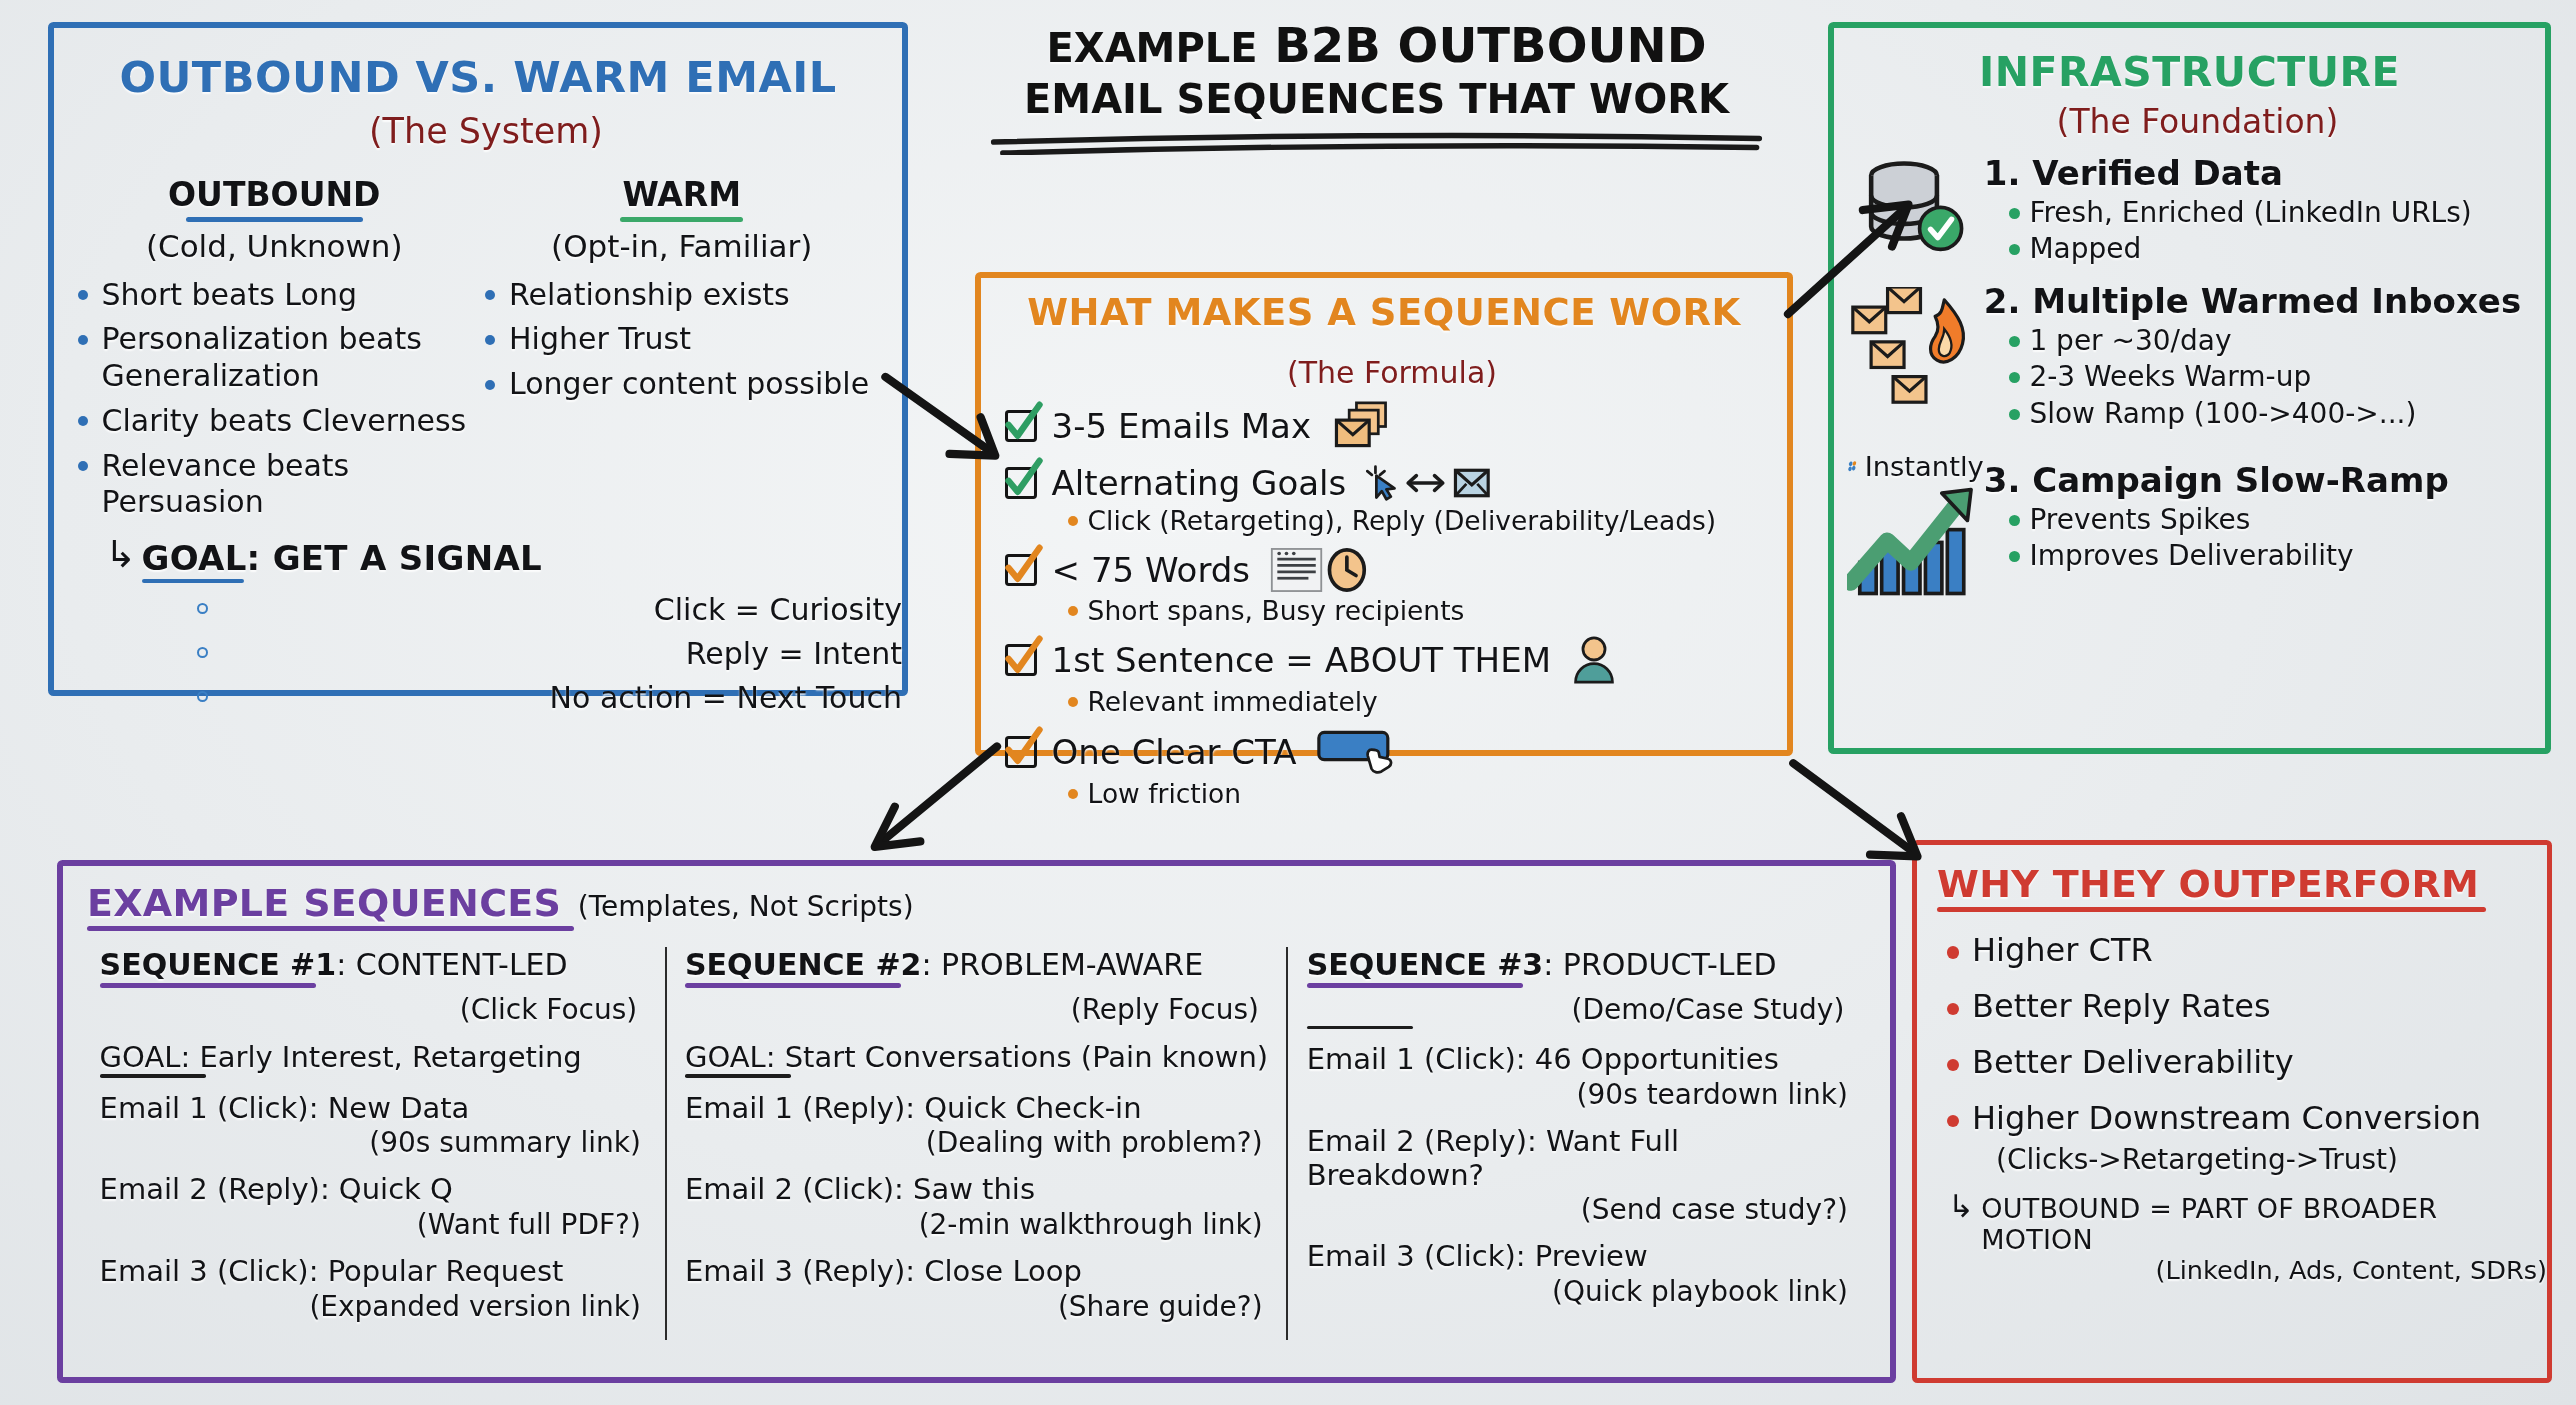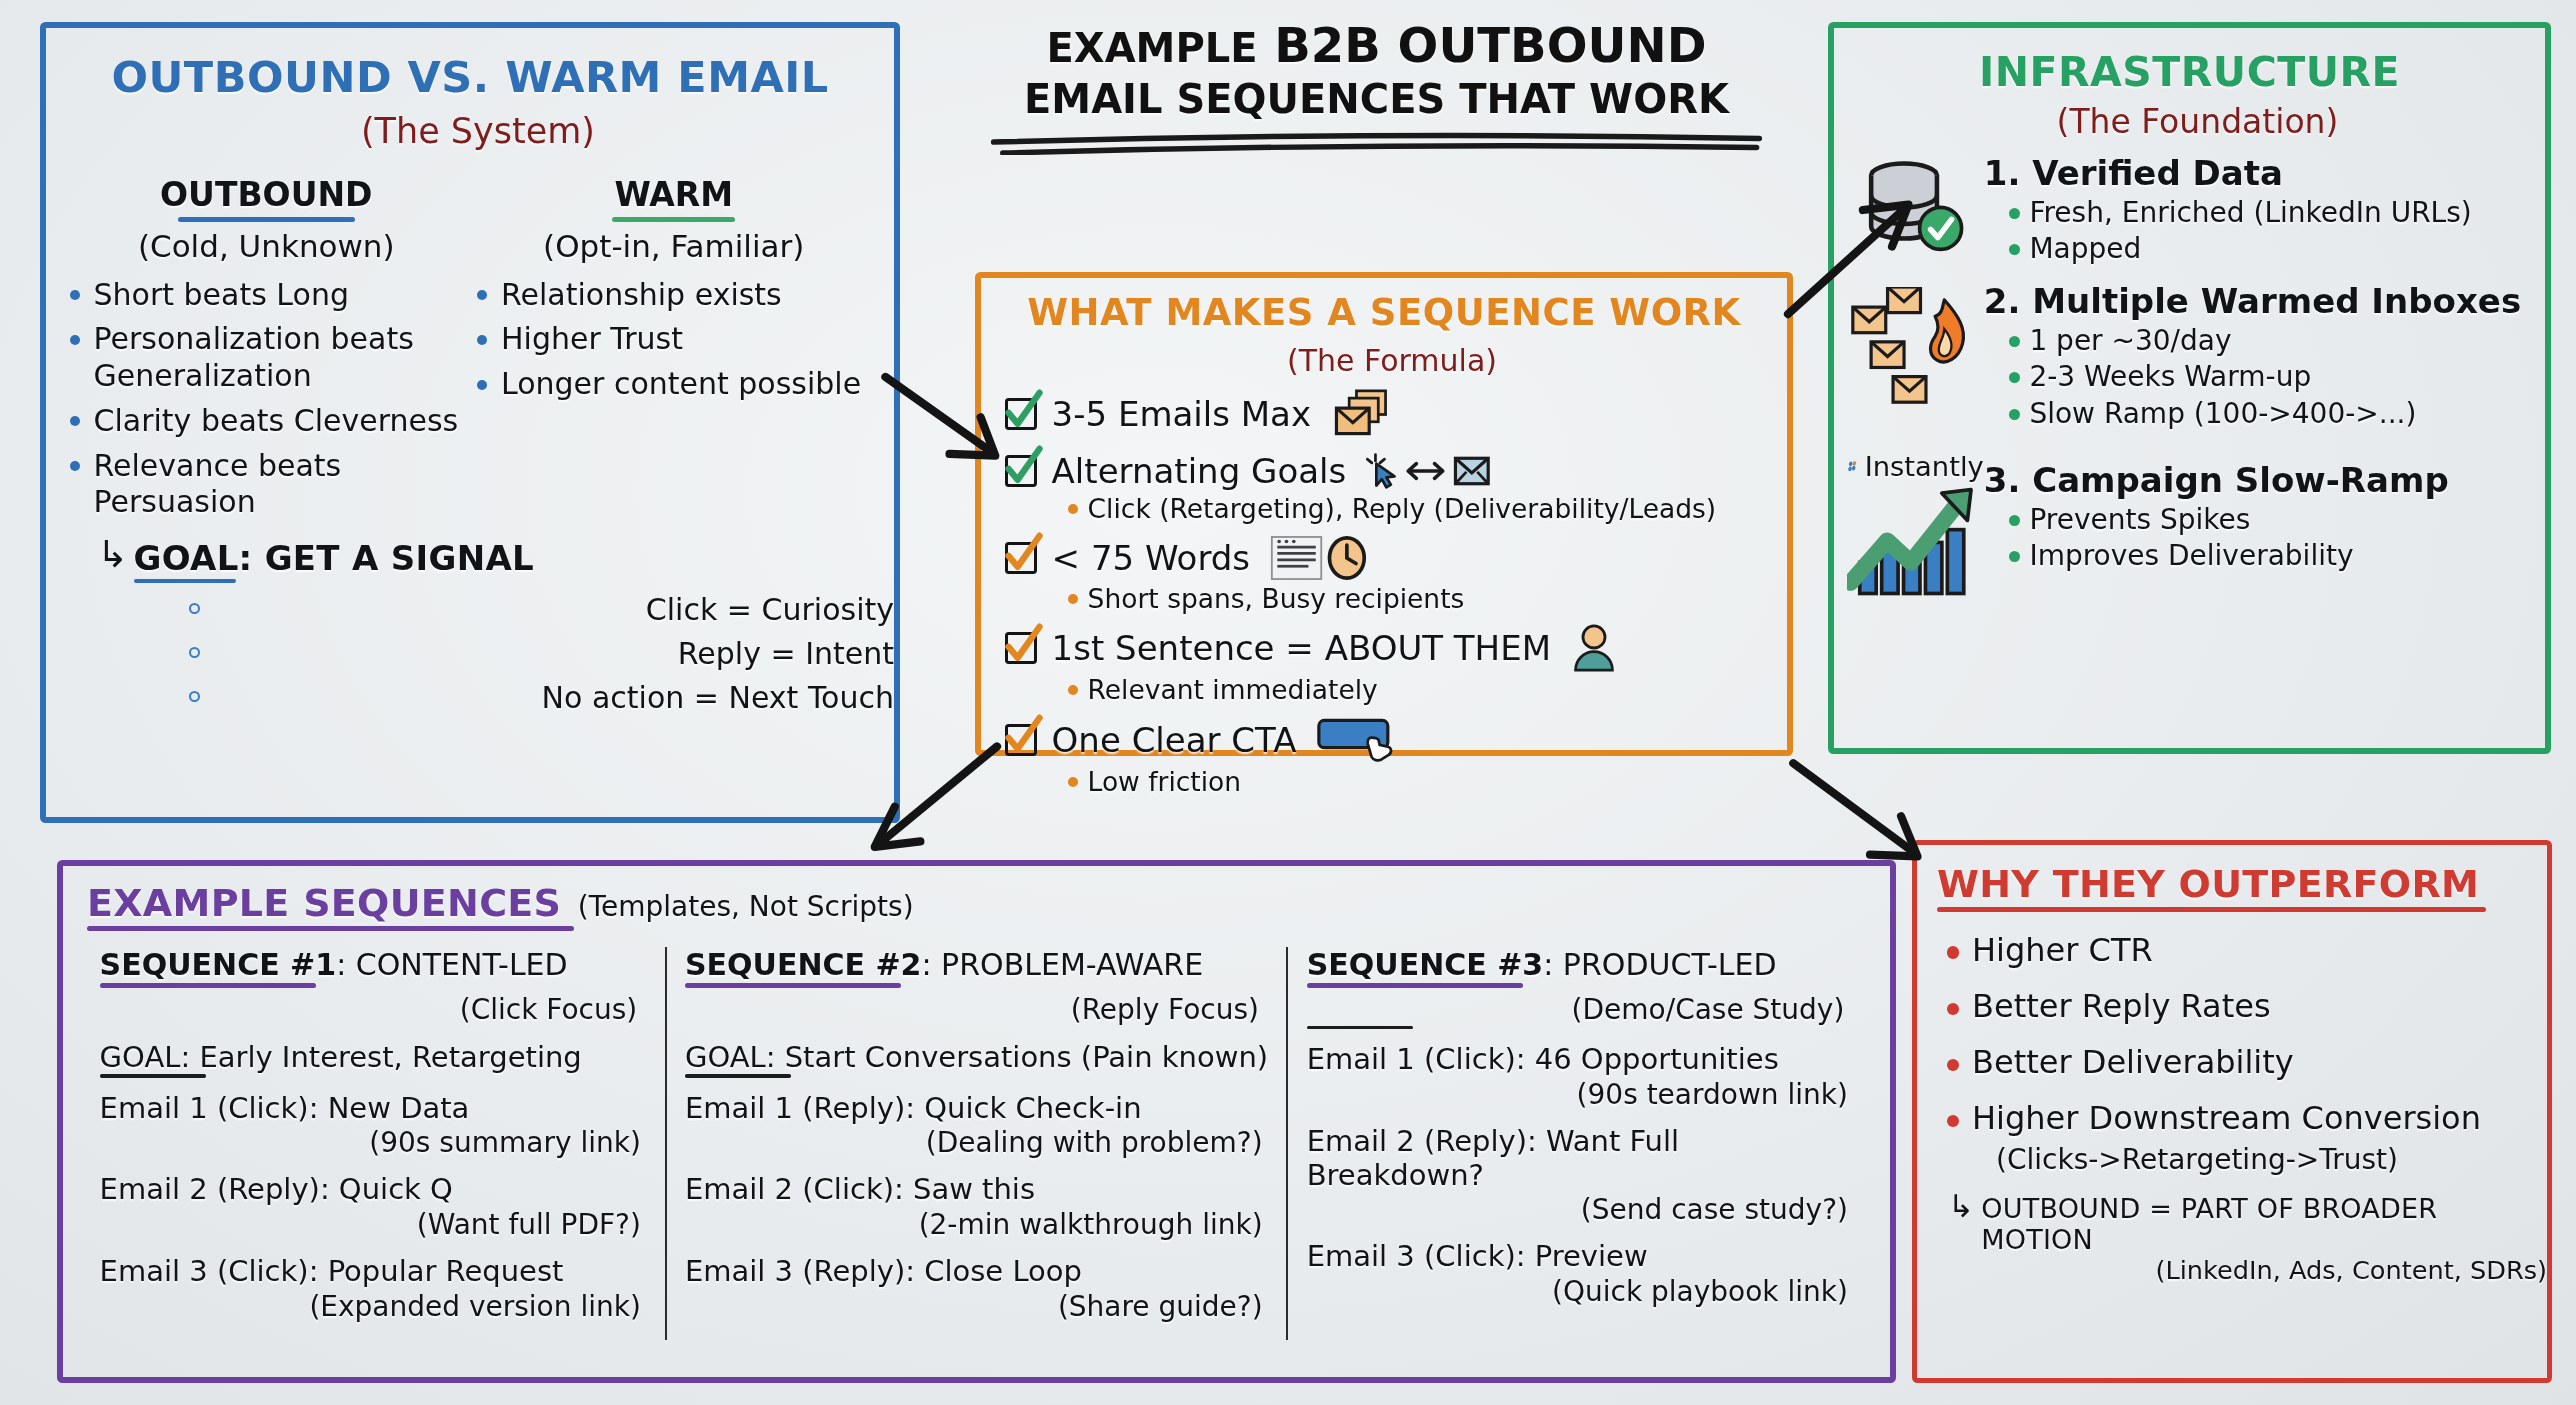--- a/index.html
+++ b/index.html
@@ -14,21 +14,21 @@
     position:absolute;inset:0;
     background:
       radial-gradient(ellipse at 45% 35%, #f3f5f6 0%, #e9ecee 55%, #dfe3e6 100%);
   }
   .panel{position:absolute;border-radius:5.5px;box-sizing:border-box;}
   .hdr{font-weight:bold;letter-spacing:0.5px;text-align:center;}
   .sub{text-align:center;color:#7f1d1d;padding-left:16px;}
   .tw{text-shadow:0 1.8px 1.8px rgba(255,255,255,.85);}
 
   
-  #p-left{left:40px;top:22px;width:860px;height:801px;border:6.4px solid #2f6fb5;}
+  #p-left{left:48px;top:22px;width:860px;height:674px;border:6.4px solid #2f6fb5;}
   #p-left .hdr{color:#2f6fb5;font-size:43px;margin-top:24px;}
   #p-left .sub{font-size:35px;margin-top:9.1px;}
   .twocol{display:flex;margin-top:24px;padding:0 16.5px;}
   .col{flex:1;}
   .colhd{text-align:center;font-size:33px;font-weight:bold;color:#121316;}
   .ul-blue{width:177px;height:5.5px;background:#2f6fb5;margin:2.7px auto 0;border-radius:2.7px;}
   .ul-green{width:123px;height:5.5px;background:#3aa869;margin:2.7px auto 0;border-radius:2.7px;}
   .colsub{text-align:center;font-size:31px;margin-top:5.5px;color:#121316;}
   ul.b{list-style:none;margin:12.8px 0 0 0;padding:0;}
   ul.b li{font-size:30px;line-height:1.22;color:#121316;padding-left:31px;position:relative;margin-bottom:8.2px;}
@@ -43,21 +43,21 @@
 
   
   #title{position:absolute;left:933px;top:20px;width:887px;text-align:center;}
   #title .t1,#title .t2{color:#111;font-weight:bold;font-size:48px;line-height:1.06;}
   .sc{font-size:40px;}
   .swoosh{margin:9.1px auto 0;width:773px;}
 
   
   #p-mid{left:975px;top:272px;width:818px;height:484px;border:6.4px solid #e2861f;}
   #p-mid .hdr{color:#e2861f;font-size:37px;margin-top:12.8px;}
-  #p-mid .sub{font-size:30px;margin-top:9px;}
+  #p-mid .sub{font-size:30px;margin-top:21px;}
   .ck-row{display:flex;align-items:center;margin:10px 0 0 24px;}
   .cbx{width:32px;height:32px;border:3.7px solid #141414;border-radius:3.7px;box-sizing:border-box;position:relative;flex:none;margin-right:14.6px;}
   .cbx svg{position:absolute;left:-4.6px;top:-13.7px;}
   .ck-txt{font-size:34px;color:#121316;font-weight:500;white-space:nowrap;}
   .ck-icon{margin-left:20px;display:flex;align-items:center;}
   ul.o-sub{list-style:none;margin:1.8px 0 0 81px;padding:0;}
   ul.o-sub li{font-size:26.5px;color:#121316;padding-left:25.6px;position:relative;}
   ul.o-sub li::before{content:"";position:absolute;left:5.5px;top:11px;width:10px;height:10px;border-radius:50%;background:#e2861f;}
 
   

